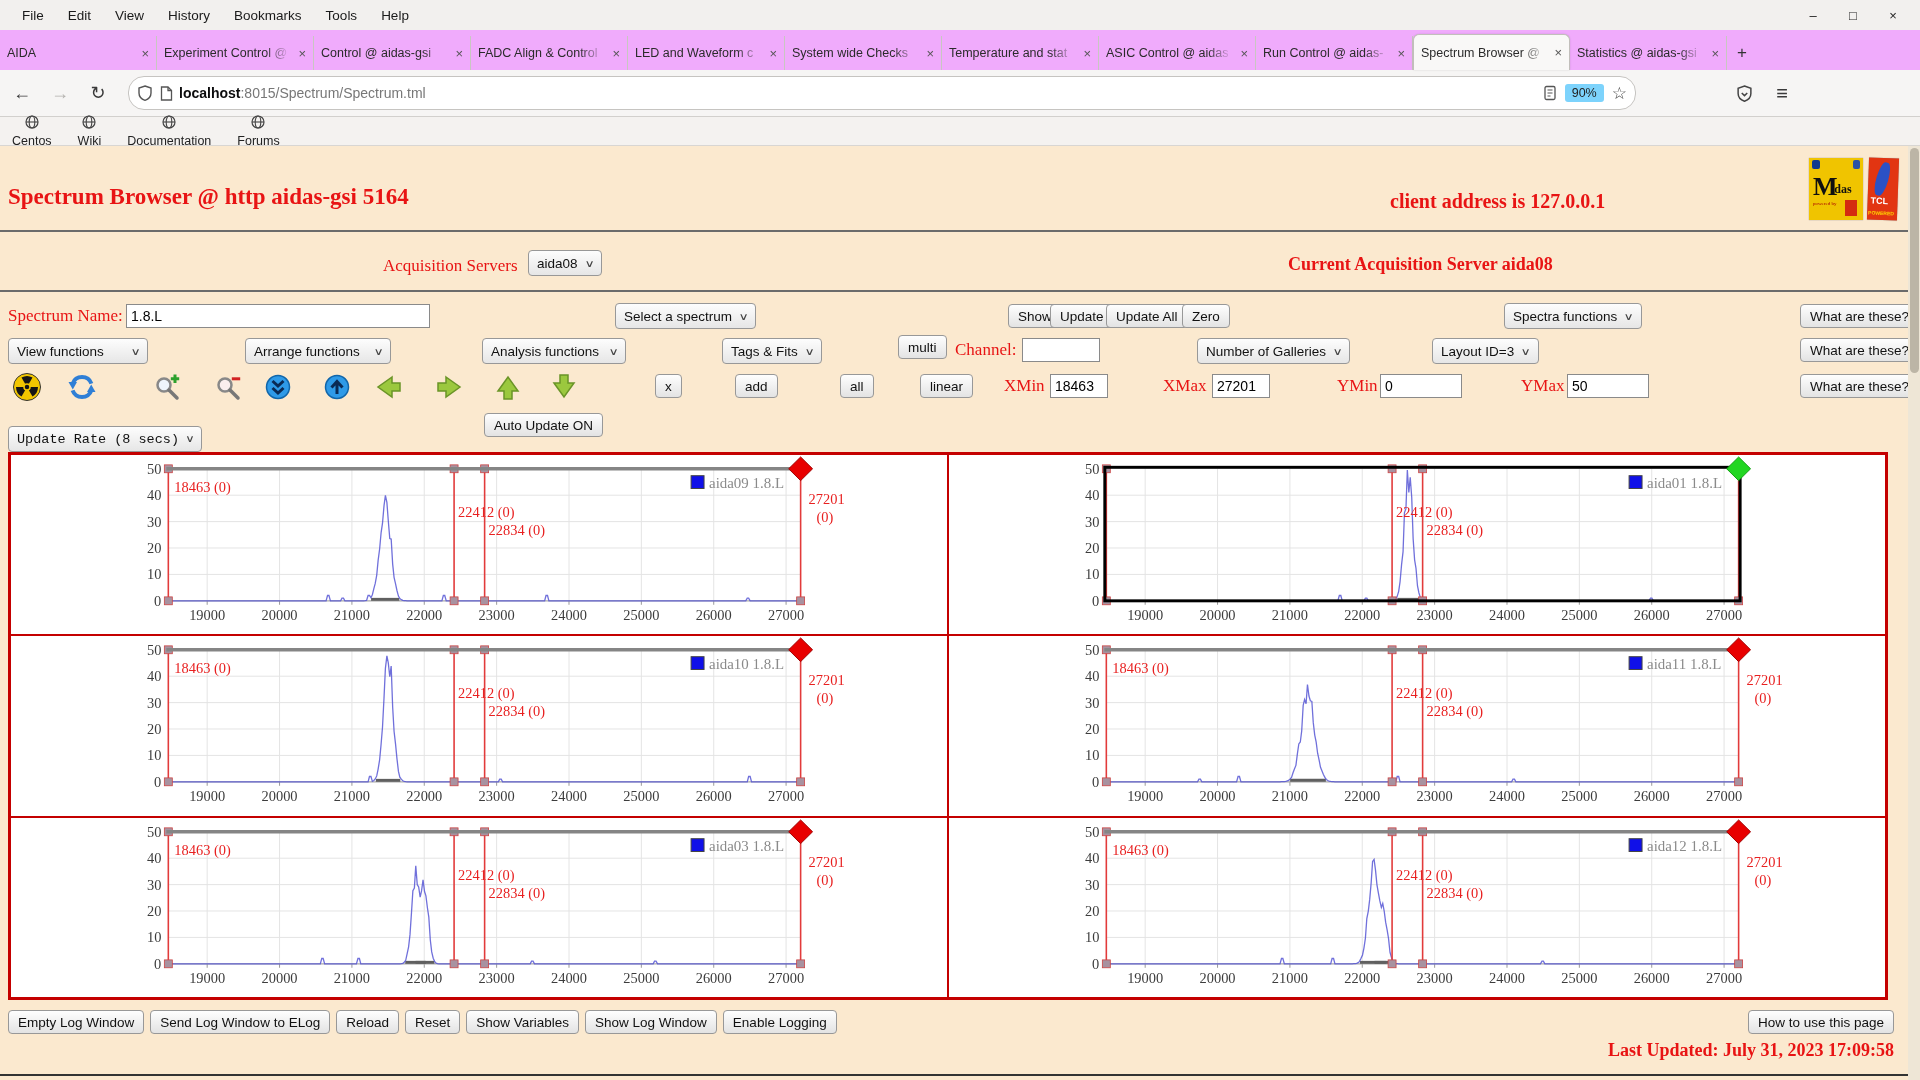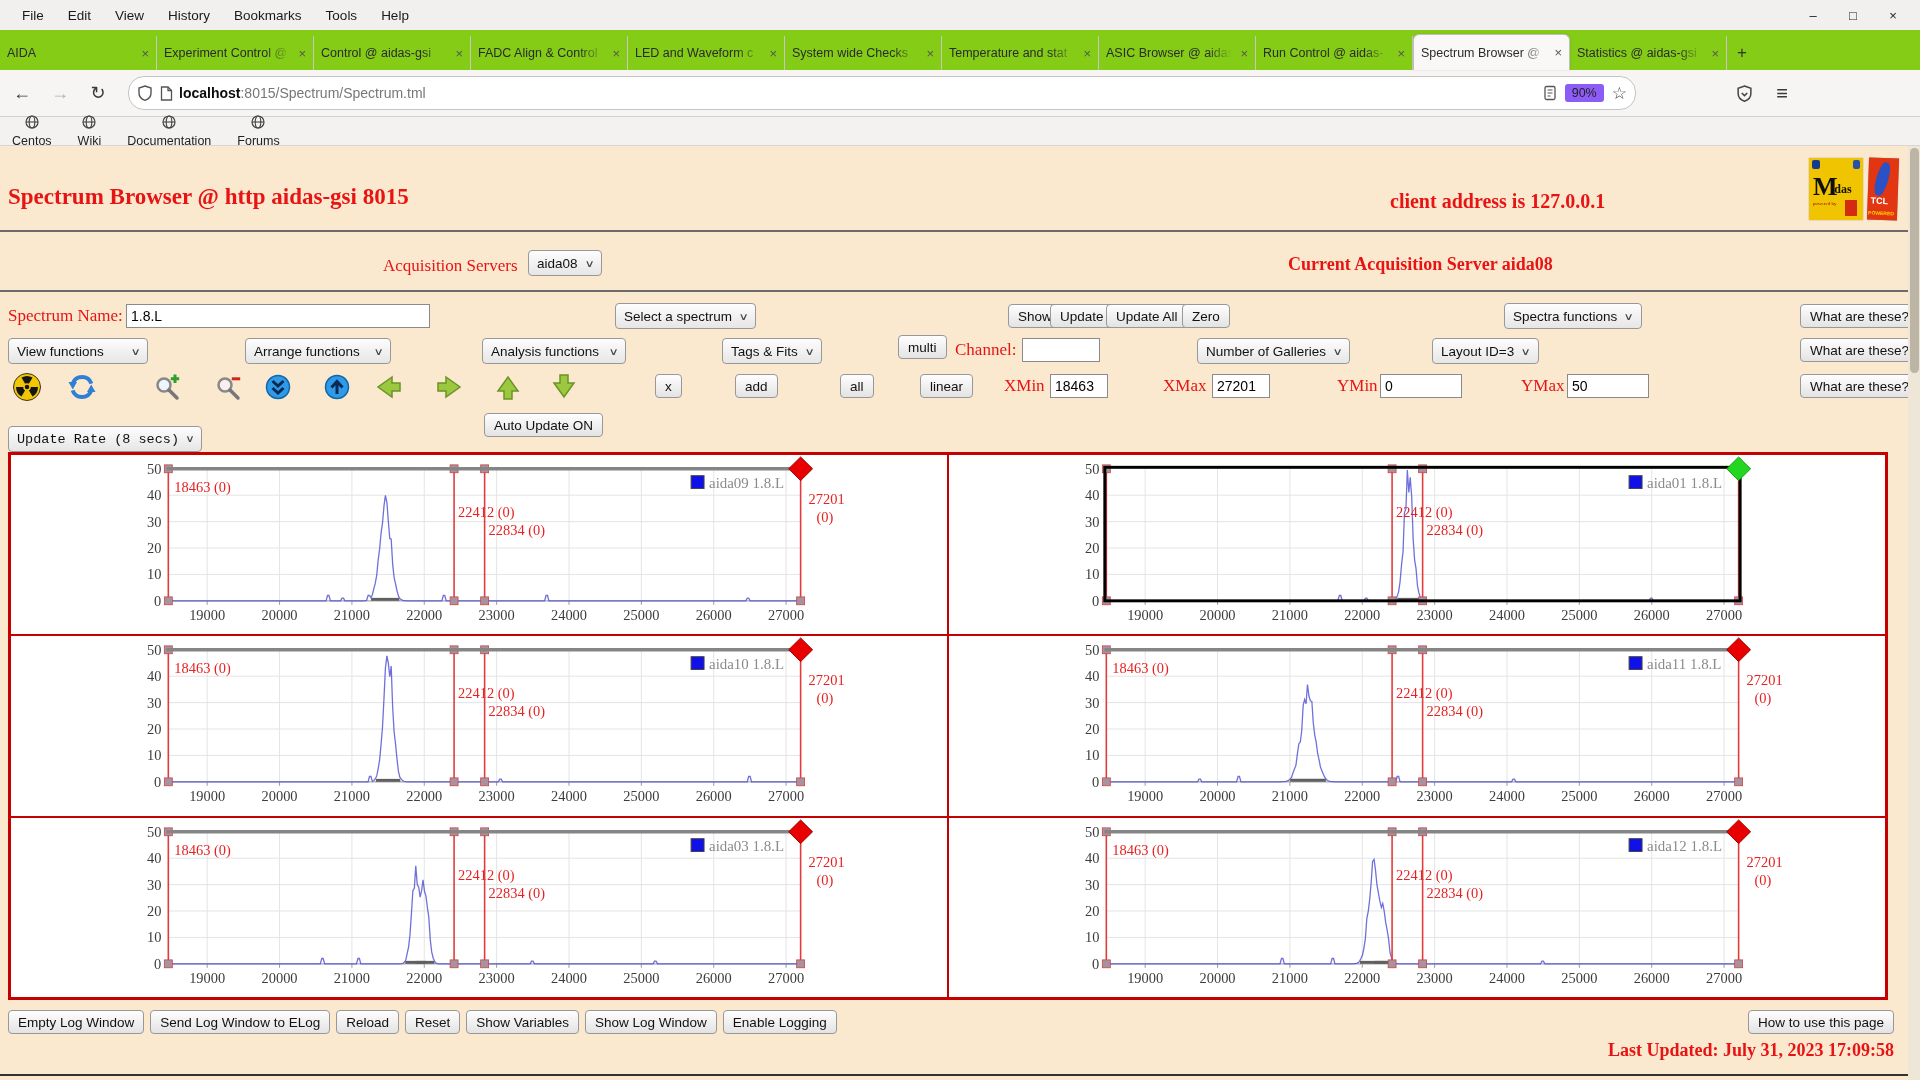--- a/index.html
+++ b/index.html
@@ -9,21 +9,21 @@
 
   
   .menubar{height:30px;background:#f2f0ee;display:flex;align-items:center;
            font-size:13.5px;color:#1a1a1a;flex:0 0 auto;}
   .menus{display:flex;gap:0;padding-left:10px;flex:1;}
   .menu-item{padding:4px 12px;cursor:default;}
   .win-controls{display:flex;gap:10px;padding-right:12px;}
   .win-btn{width:30px;height:22px;display:flex;align-items:center;justify-content:center;
            font-size:13px;color:#222;}
 
-  .tabbar{height:40px;background:#84cc16;display:flex;align-items:flex-end;flex:0 0 auto;}
+  .tabbar{height:40px;background:#f0abfc;display:flex;align-items:flex-end;flex:0 0 auto;}
   .tab{width:157px;height:34px;box-sizing:border-box;display:flex;align-items:center;
        padding:0 7px;font-size:12.5px;color:#2b2b2b;border-right:1px solid #c9c6c2;
        position:relative;}
   .tab-label{flex:1;white-space:nowrap;overflow:hidden;
        -webkit-mask-image:linear-gradient(to right,#000 78%,transparent 97%);
        mask-image:linear-gradient(to right,#000 78%,transparent 97%);}
   .tab-close{color:#555;font-size:13px;padding-left:4px;}
   .tab.active{background:#f9f8f7;border:1px solid #c2bfbb;border-bottom:none;
        border-radius:6px 6px 0 0;height:36px;box-shadow:0 0 2px rgba(0,0,0,.15);}
   .newtab{width:30px;height:30px;display:flex;align-items:center;justify-content:center;
@@ -31,21 +31,21 @@
 
   .navbar{height:46px;background:#f6f5f4;border-bottom:1px solid #d2d0cd;display:flex;
           align-items:center;flex:0 0 auto;}
   .nav-ico{width:32px;height:30px;display:flex;align-items:center;justify-content:center;
            font-size:18px;color:#3a3a3a;margin-left:6px;border-radius:4px;}
   .nav-ico.dim{color:#b4b2af;}
   .urlbar{height:32px;flex:0 0 1490px;margin-left:14px;background:#fff;border:1px solid #c6c4c1;
           border-radius:16px;display:flex;align-items:center;padding:0 8px;}
   .url-text{flex:1;font-size:14px;color:#0c0c0d;margin-left:6px;white-space:nowrap;}
   .url-text .dimpart{color:#777;}
-  .zoom-badge{background:#8b5cf6;border-radius:3px;font-size:12.5px;color:#222;
+  .zoom-badge{background:#7dd3fc;border-radius:3px;font-size:12.5px;color:#222;
           padding:2px 7px;margin:0 8px;}
   .urlbar svg,.navbar svg{display:block;}
 
   .bookmarksbar{height:28px;background:#f4f2f0;border-bottom:1px solid #d8d6d3;
           display:flex;align-items:center;padding-left:12px;gap:26px;flex:0 0 auto;}
   .bookmark{display:flex;align-items:center;gap:5px;font-size:12.5px;color:#222;flex-direction:column;}
 
   
   .content{position:relative;height:936px;background:#fbe9cf;flex:0 0 auto;overflow:hidden;}
   .abs{position:absolute;}
@@ -144,21 +144,21 @@
       </div>
       <div class="tab">
         <span class="tab-label">System wide Checks</span>
         <span class="tab-close">×</span>
       </div>
       <div class="tab">
         <span class="tab-label">Temperature and stat</span>
         <span class="tab-close">×</span>
       </div>
       <div class="tab">
-        <span class="tab-label">ASIC Browser @ aidas</span>
+        <span class="tab-label">ASIC Control @ aidas</span>
         <span class="tab-close">×</span>
       </div>
       <div class="tab">
         <span class="tab-label">Run Control @ aidas-</span>
         <span class="tab-close">×</span>
       </div>
       <div class="tab active">
         <span class="tab-label">Spectrum Browser @</span>
         <span class="tab-close">×</span>
       </div>
@@ -242,21 +242,21 @@
             <ellipse cx="7" cy="7" rx="2.8" ry="6" fill="none" stroke="#444" stroke-width="1.1"></ellipse>
             <path d="M1 7 h12" stroke="#444" stroke-width="1.1"></path>
           </svg>
         </span>
         <span>Forums</span>
       </span>
     </div>
 
   <div class="content">
 
-    <div class="abs red-serif page-title" style="left:8px;top:38px;">Spectrum Browser @ http aidas-gsi 8015</div>
+    <div class="abs red-serif page-title" style="left:8px;top:38px;">Spectrum Browser @ http aidas-gsi 5164</div>
     <div class="abs red-serif client-addr" style="left:1390px;top:44px;">client address is 127.0.0.1</div>
 
     <div class="abs" style="right:22px;top:12px;display:flex;gap:5px;">
       <div class="logo-midas">
         <span class="dot"></span>
         <span class="dot2"></span>
         <span class="m">M</span>
         <span class="rest">idas</span>
         <span class="pby">powered by</span>
         <span class="chip"></span>

